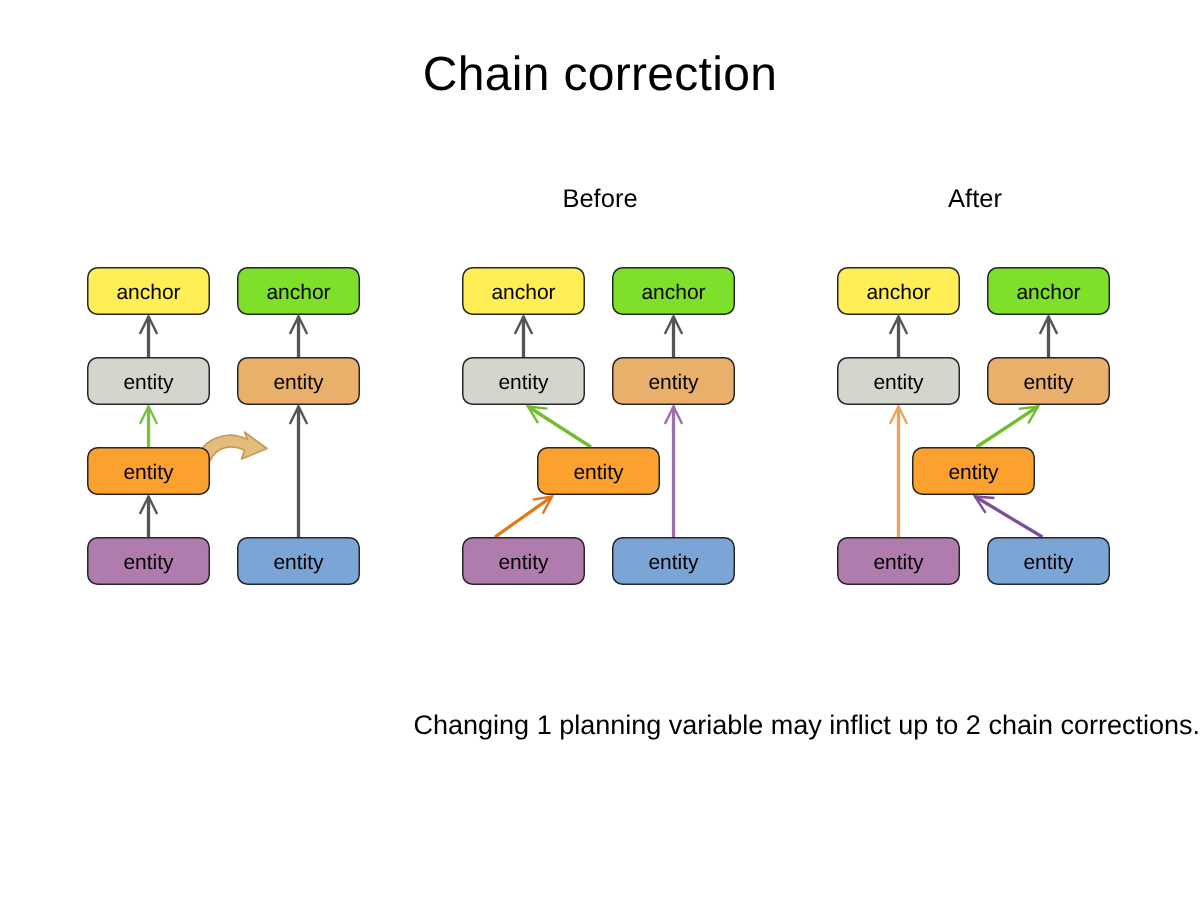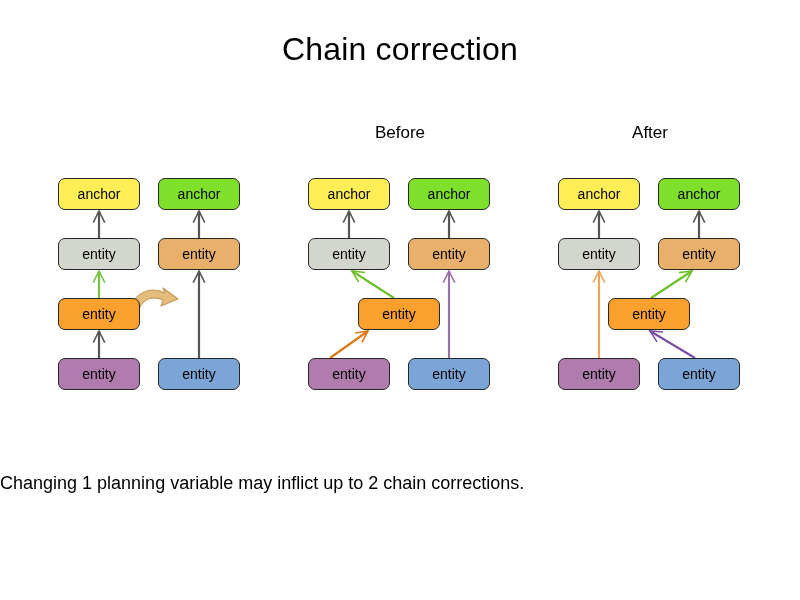--- a/index.html
+++ b/index.html
@@ -41,21 +41,21 @@
     color: #000;
   }
   #label-before { left: 300px; top: 122px; width: 200px; }
   #label-after  { left: 550px; top: 122px; width: 200px; }
 
   #caption {
     position: absolute;
     left: 0;
     top: 470px;
     width: 800px;
-    text-align: left;
+    text-align: right;
     font-size: 18px;
     line-height: 26px;
     color: #000;
   }
 
   .node {
     position: absolute;
     box-sizing: border-box;
     border: 1.3px solid #262626;
     border-radius: 7px;

